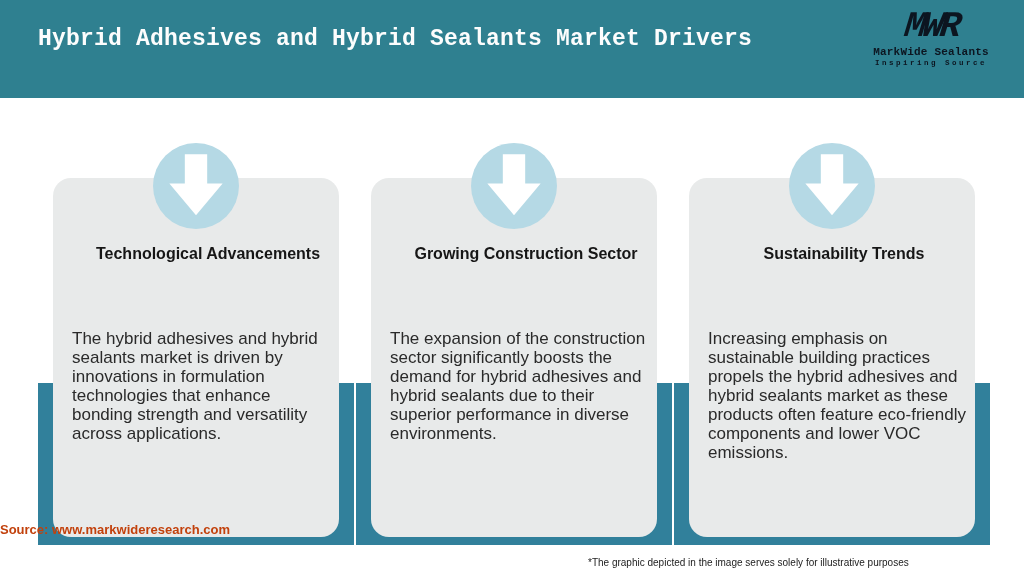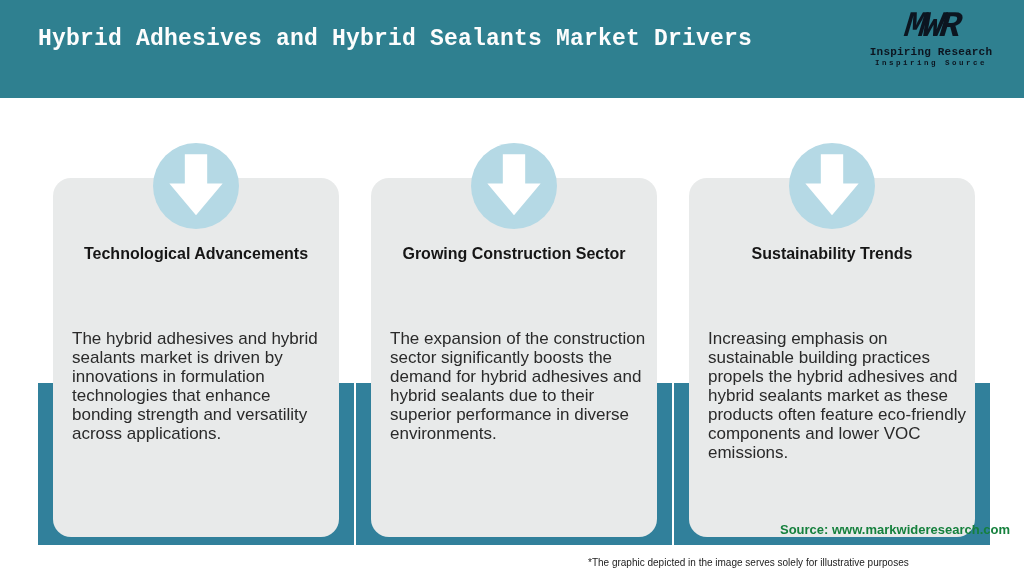--- a/index.html
+++ b/index.html
@@ -102,63 +102,64 @@
   .card-title {
     position: absolute;
     left: 15px;
     top: 245px;
     width: 286px;
     margin: 0;
     text-align: center;
     font-size: 16px;
     font-weight: bold;
     color: #161616;
+    padding-left: 12px;
   }
   .card-desc {
     position: absolute;
     left: 28px;
     top: 323px;
     width: 262px;
     margin: 6px;
     font-size: 17px;
     line-height: 19px;
     color: #2a2a2a;
   }
 
   
   .source-text {
     position: absolute;
     left: 0;
     top: 522px;
     width: 1010px;
-    text-align: right;
+    text-align: left;
     font-size: 13px;
     font-weight: bold;
-    color: #15803d;
+    color: #c2410c;
   }
   .disclaimer-text {
     position: absolute;
     right: 16px;
     top: 557px;
     width: 420px;
     text-align: left;
     font-size: 10px;
     color: #222222;
   }
 </style>
 </head>
 <body>
 
 <div class="page">
 
   <header class="header">
     <h1 class="page-title">Hybrid Adhesives and Hybrid Sealants Market Drivers</h1>
     <div class="logo">
       <div class="logo-monogram">MWR</div>
-      <div class="logo-name">Inspiring Research</div>
+      <div class="logo-name">MarkWide Sealants</div>
       <div class="logo-tagline">Inspiring Source</div>
     </div>
   </header>
 
   <section class="card-col col-1">
     <div class="card-frame"></div>
     <div class="card"></div>
     <div class="arrow-circle">
       <svg width="86" height="86" viewBox="0 0 100 100" aria-hidden="true">
         <polygon points="37,13 63,13 63,47 81,47 50,84 19,47 37,47" fill="#ffffff"></polygon>

